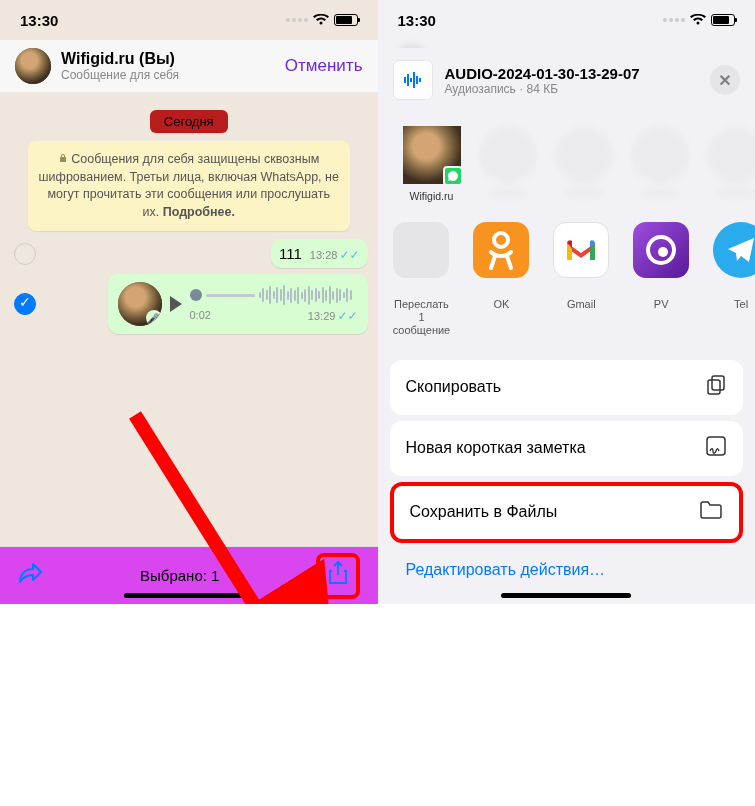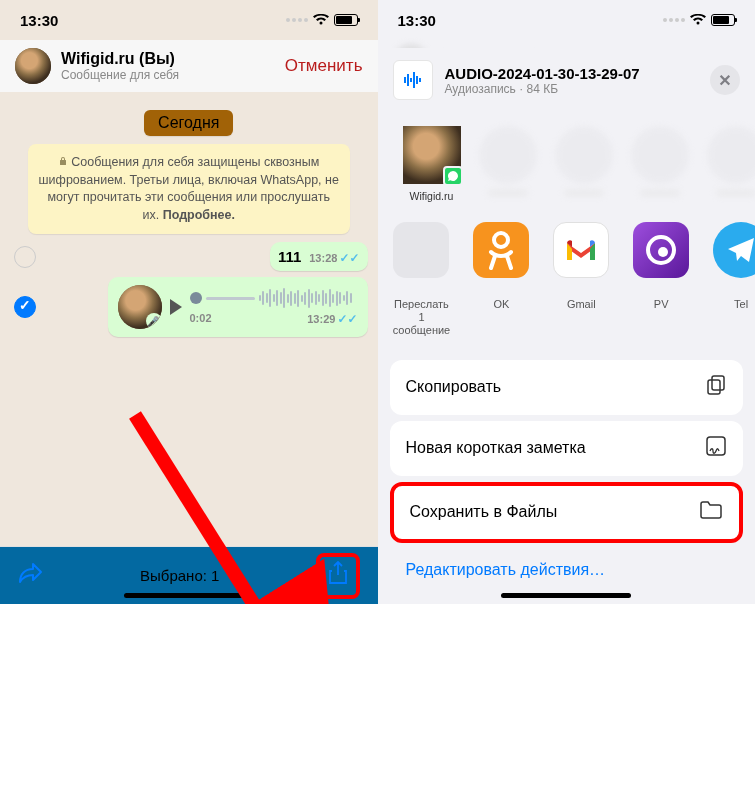--- a/index.html
+++ b/index.html
@@ -19,30 +19,30 @@
     .battery-fill { position: absolute; left: 1px; top: 1px; height: 8px; width: 16px; background: #000; border-radius: 1px; }
     
     
     .chat-header { background: #f7f7f7; padding: 8px 15px; display: flex; align-items: center; justify-content: space-between; }
     .header-left { display: flex; align-items: center; gap: 10px; }
     .avatar { width: 36px; height: 36px; border-radius: 50%; background: linear-gradient(135deg, #8b6f47, #5c4530); position: relative; overflow: hidden; }
     .avatar-face { position: absolute; width: 100%; height: 100%; background: radial-gradient(circle at 40% 35%, #d4a574 25%, #8b6f47 45%, #3d2e1f 70%); }
     .header-text { display: flex; flex-direction: column; }
     .header-title { font-weight: 600; font-size: 16px; }
     .header-subtitle { font-size: 12px; color: #888; }
-    .cancel-btn { color: #b91c1c; font-size: 17px; }
+    .cancel-btn { color: #6d28d9; font-size: 17px; }
     
     
     .chat-body { position: relative; padding: 10px; height: calc(100% - 140px); }
     .date-pill { text-align: center; margin: 8px 0; }
-    .date-pill span { background: #a16207; padding: 4px 14px; border-radius: 6px; font-size: 16px; font-weight: 500; display: inline-block; box-shadow: 0 1px 1px rgba(0,0,0,0.08); }
+    .date-pill span { background: #b91c1c; padding: 4px 14px; border-radius: 6px; font-size: 13px; font-weight: 500; display: inline-block; box-shadow: 0 1px 1px rgba(0,0,0,0.08); }
     .encryption-box { background: #fdf4c5; margin: 8px 18px; padding: 10px; border-radius: 8px; font-size: 12.5px; text-align: center; line-height: 1.4; color: #555; box-shadow: 0 1px 1px rgba(0,0,0,0.08); }
     .lock-icon { display: inline-block; width: 10px; height: 10px; margin-right: 3px; }
     
-    .msg-row { display: flex; align-items: center; justify-content: flex-end; margin: 6px 0; gap: 18px; font-weight: bold; }
+    .msg-row { display: flex; align-items: center; justify-content: flex-end; margin: 6px 0; gap: 18px; }
     .selection-circle { width: 22px; height: 22px; border: 1.5px solid #ccc; border-radius: 50%; margin-right: auto; margin-left: 4px; }
     .selection-circle.checked { background: #007aff; border-color: #007aff; position: relative; }
     .selection-circle.checked::after { content: '✓'; color: #fff; font-size: 14px; position: absolute; left: 4px; top: 0px; }
     
     .bubble { background: #d9fdd3; border-radius: 10px; padding: 6px 8px; box-shadow: 0 1px 1px rgba(0,0,0,0.1); position: relative; }
     .bubble-text { display: flex; align-items: baseline; gap: 8px; }
     .bubble-content { font-size: 15px; }
     .bubble-meta { font-size: 11px; color: #888; display: flex; gap: 2px; align-items: center; }
     .checks { color: #53bdeb; font-size: 12px; }
     
@@ -52,21 +52,21 @@
     .play-btn { width: 0; height: 0; border-left: 12px solid #555; border-top: 8px solid transparent; border-bottom: 8px solid transparent; }
     .wave-area { flex: 1; }
     .wave-track { display: flex; align-items: center; gap: 4px; position: relative; }
     .wave-dot { width: 12px; height: 12px; background: #7a8a9a; border-radius: 50%; }
     .wave-line { height: 3px; background: #c0c9d0; border-radius: 2px; flex: 1; }
     .wave-bars { display: flex; gap: 1.5px; align-items: center; flex: 2; }
     .wave-bar { width: 2px; background: #b0bec6; border-radius: 1px; }
     .wave-meta { display: flex; justify-content: space-between; font-size: 11px; color: #888; margin-top: 4px; }
     
     
-    .bottom-bar { position: absolute; bottom: 0; left: 0; right: 0; height: 58px; background: #0369a1; display: flex; align-items: center; justify-content: space-between; padding: 0 18px; border-top: 1px solid #e0e0e0; }
+    .bottom-bar { position: absolute; bottom: 0; left: 0; right: 0; height: 58px; background: #d946ef; display: flex; align-items: center; justify-content: space-between; padding: 0 18px; border-top: 1px solid #e0e0e0; }
     .forward-icon { color: #007aff; font-size: 24px; }
     .selected-text { font-size: 15px; font-weight: 500; }
     .share-box { border: 4px solid #ff0000; border-radius: 8px; padding: 4px 8px; }
     .share-icon { color: #007aff; font-size: 22px; }
     .home-indicator { position: absolute; bottom: 6px; left: 50%; transform: translateX(-50%); width: 130px; height: 5px; background: #000; border-radius: 3px; }
     
     
     .red-arrow { position: absolute; pointer-events: none; z-index: 100; }
     
     

